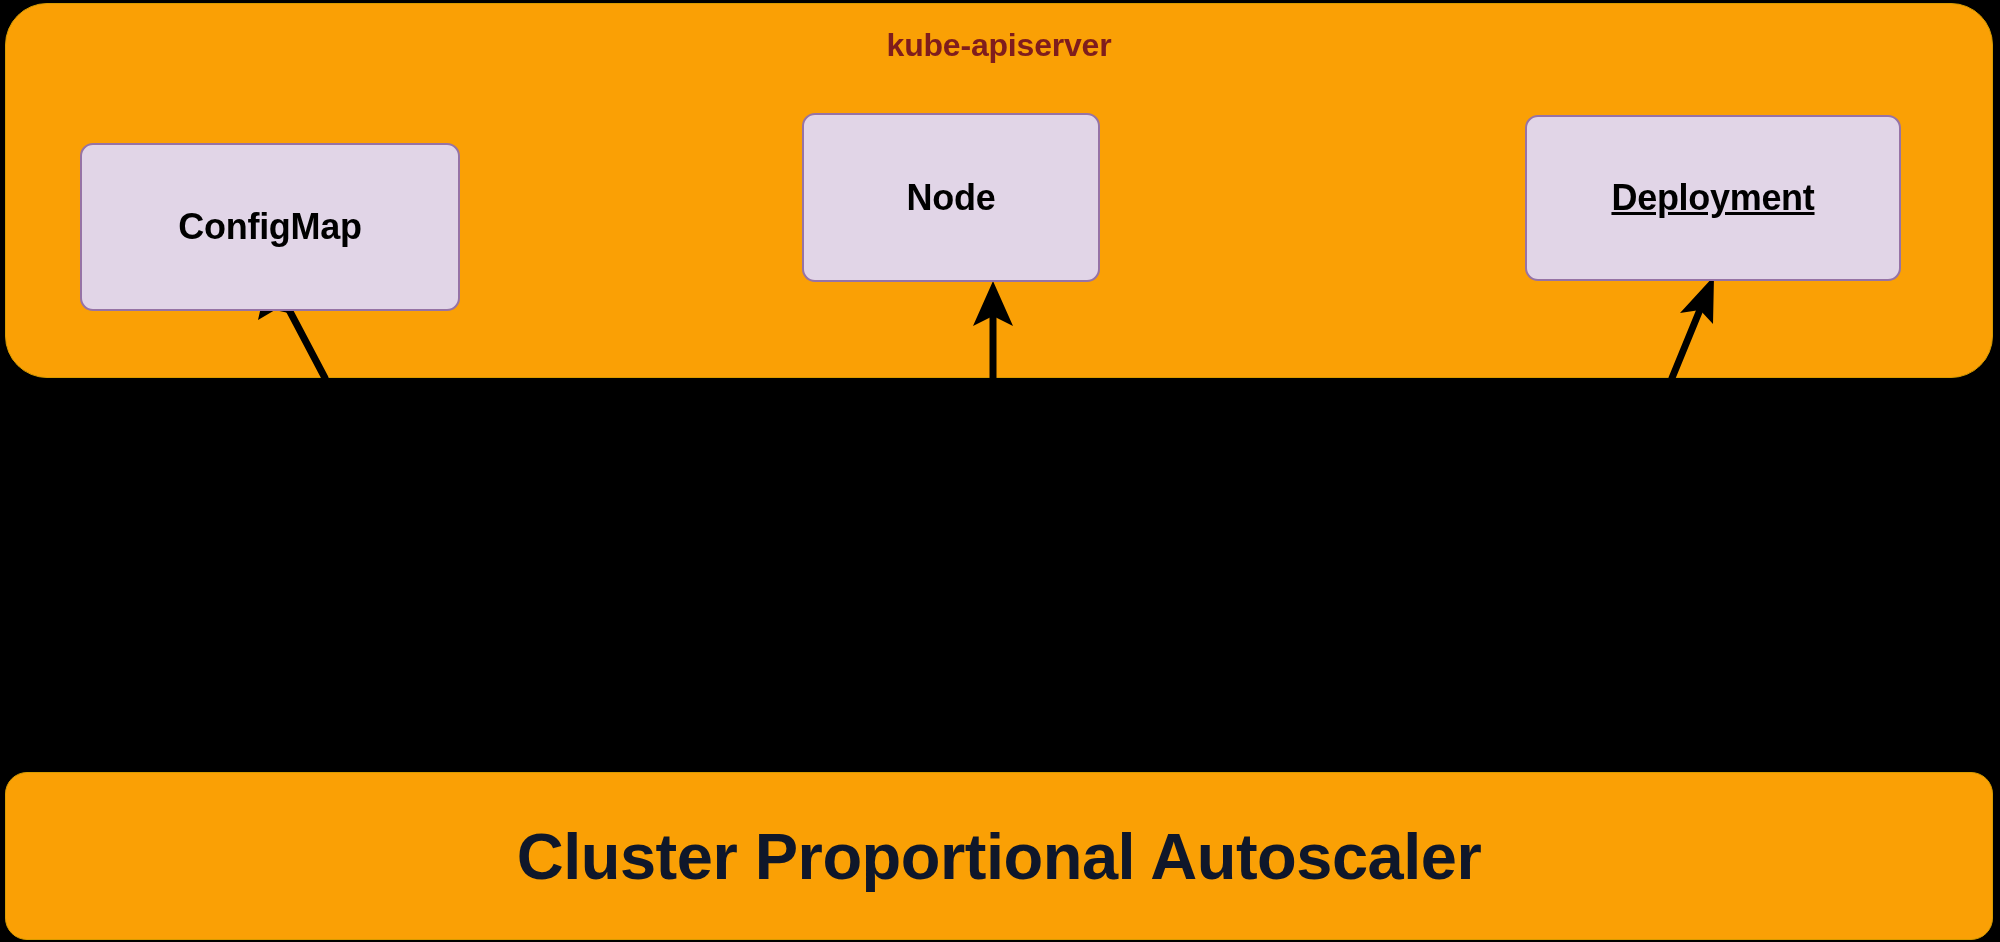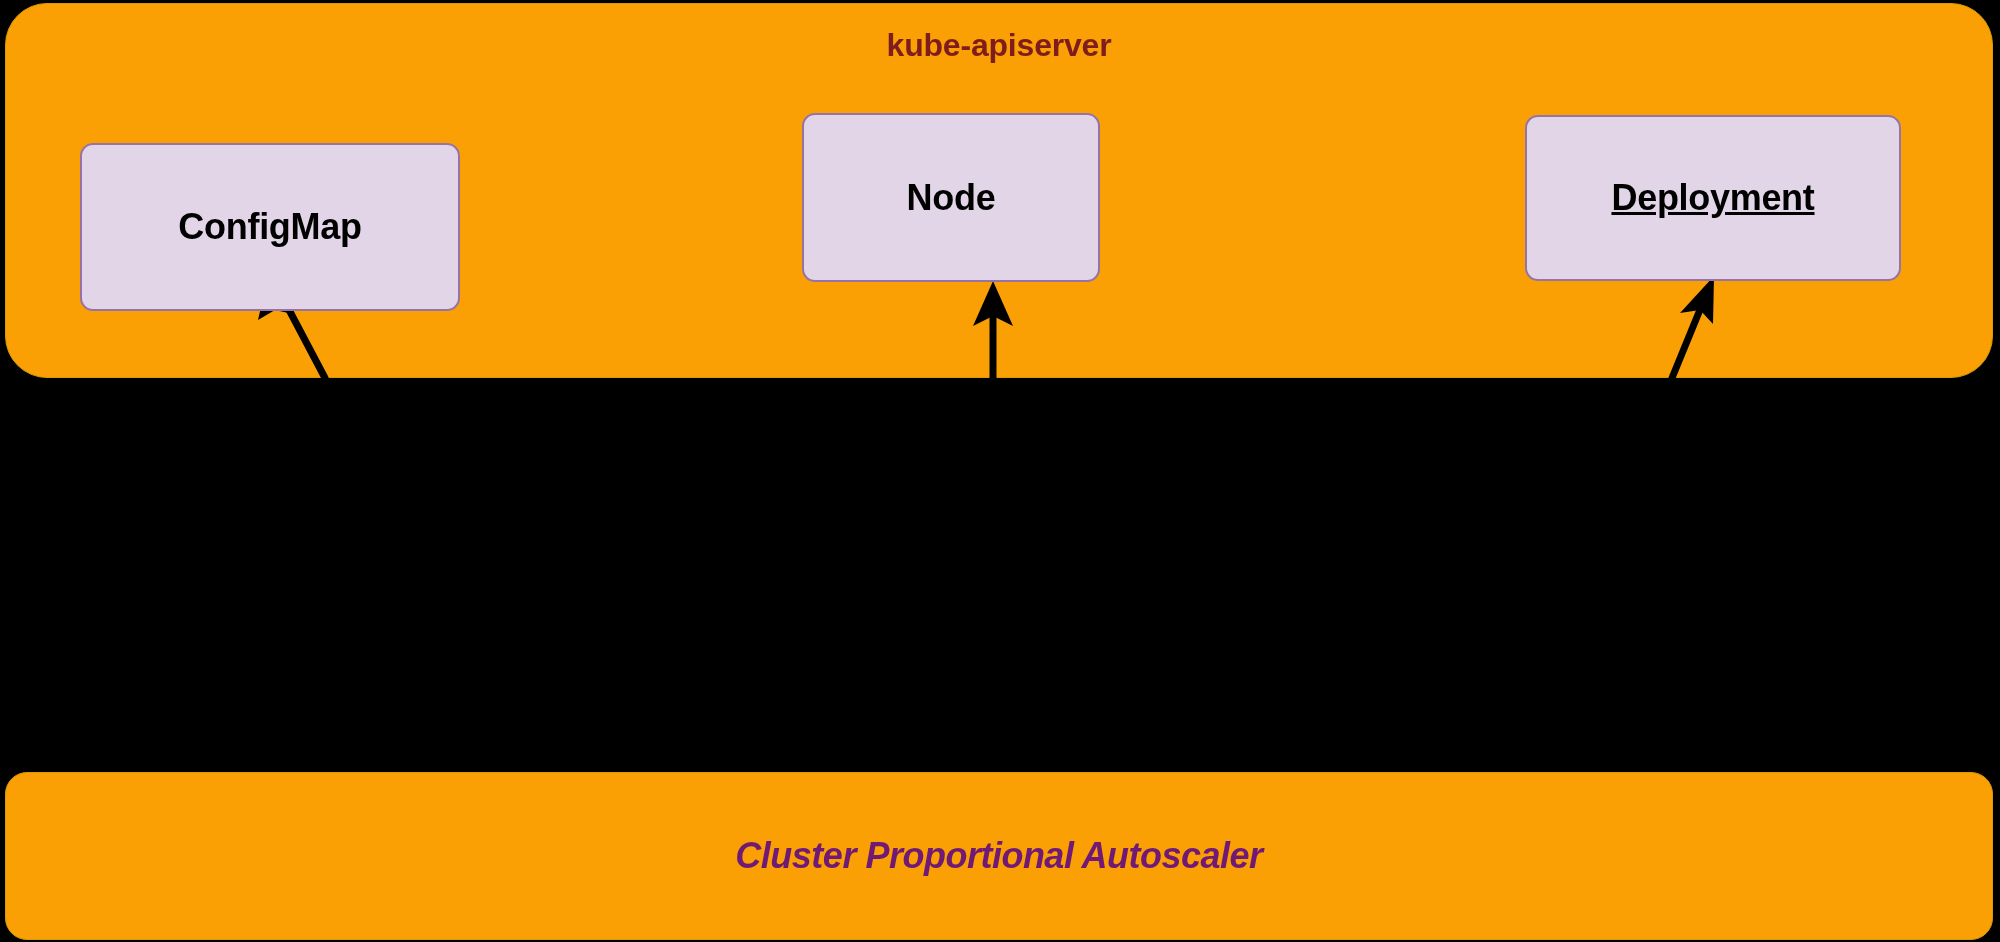--- a/index.html
+++ b/index.html
@@ -96,26 +96,25 @@
     background: #FAA005;
     border: 1px solid #D79B00;
     border-radius: 22px;
     box-sizing: border-box;
     z-index: 2;
     display: flex;
     align-items: center;
     justify-content: center;
   }
   .autoscaler-title {
-    font-size: 36px;
+    font-size: 65px;
     font-weight: bold;
-    color: #701a75;
+    color: #0f172a;
     letter-spacing: -0.5px;
     white-space: nowrap;
-    font-style: italic;
   }
   .arrow-layer {
     position: absolute;
     left: 0;
     top: 0;
     width: 2000px;
     height: 942px;
     z-index: 3;
     pointer-events: none;
   }

